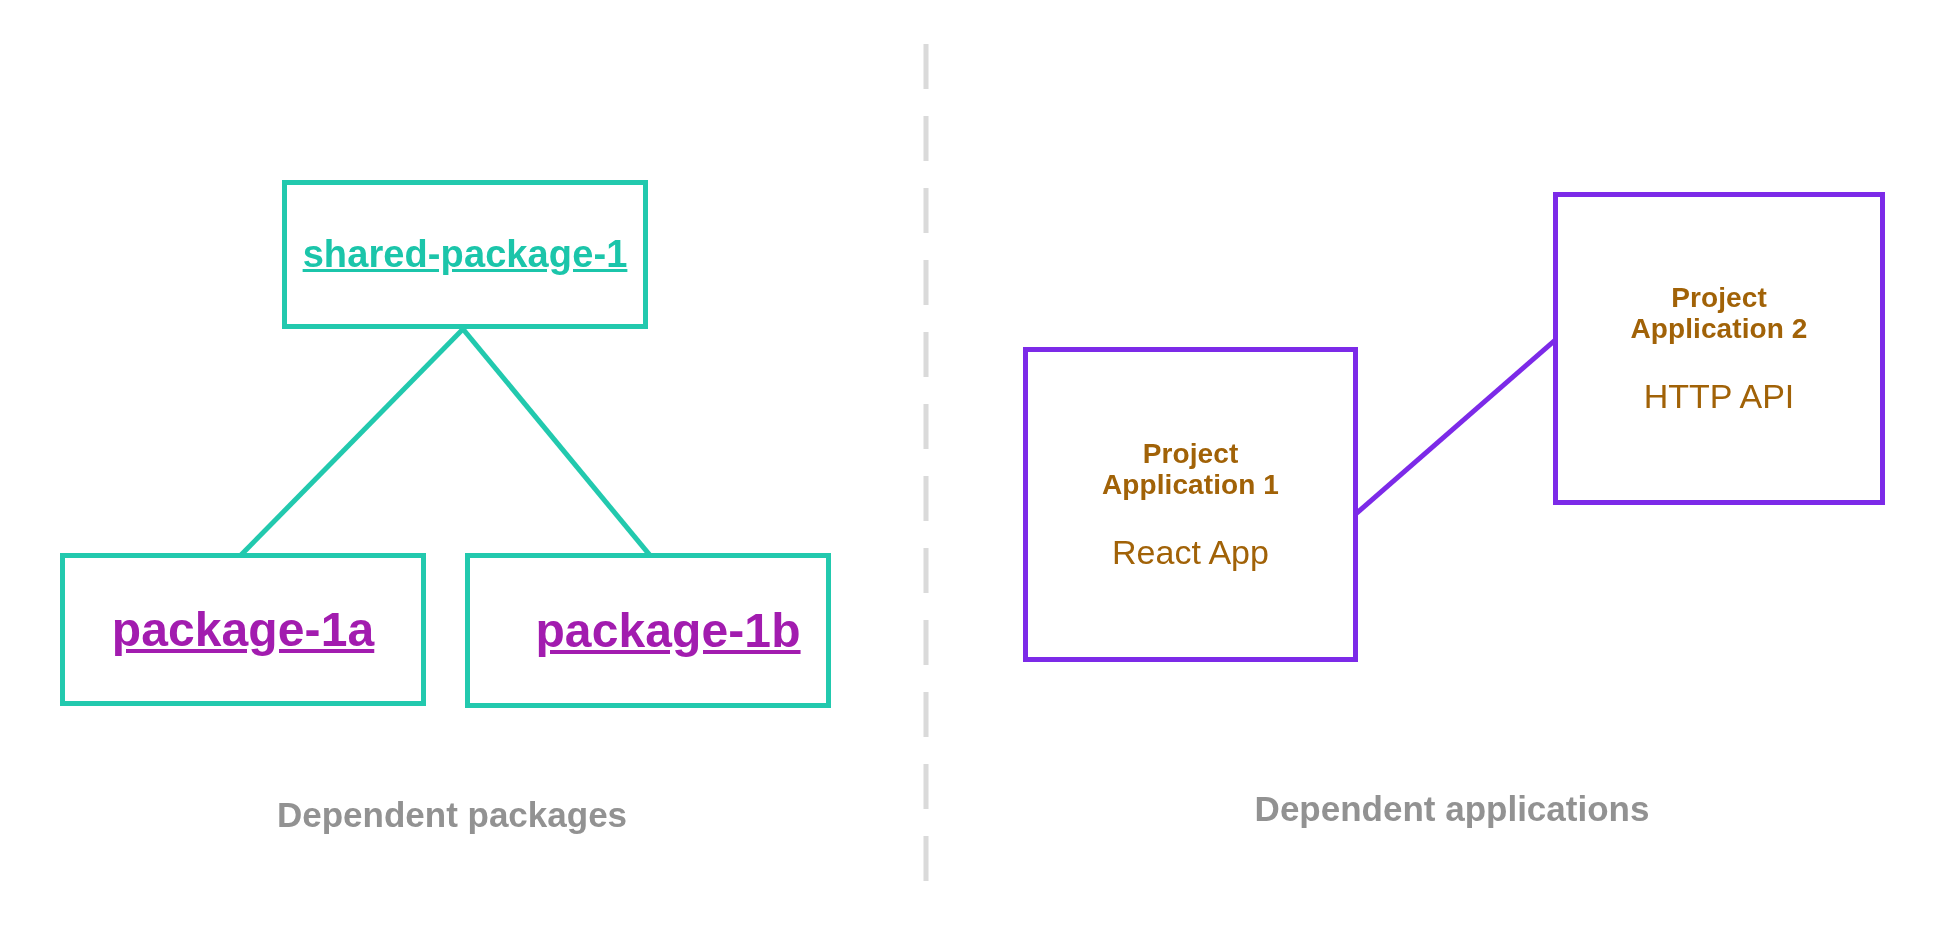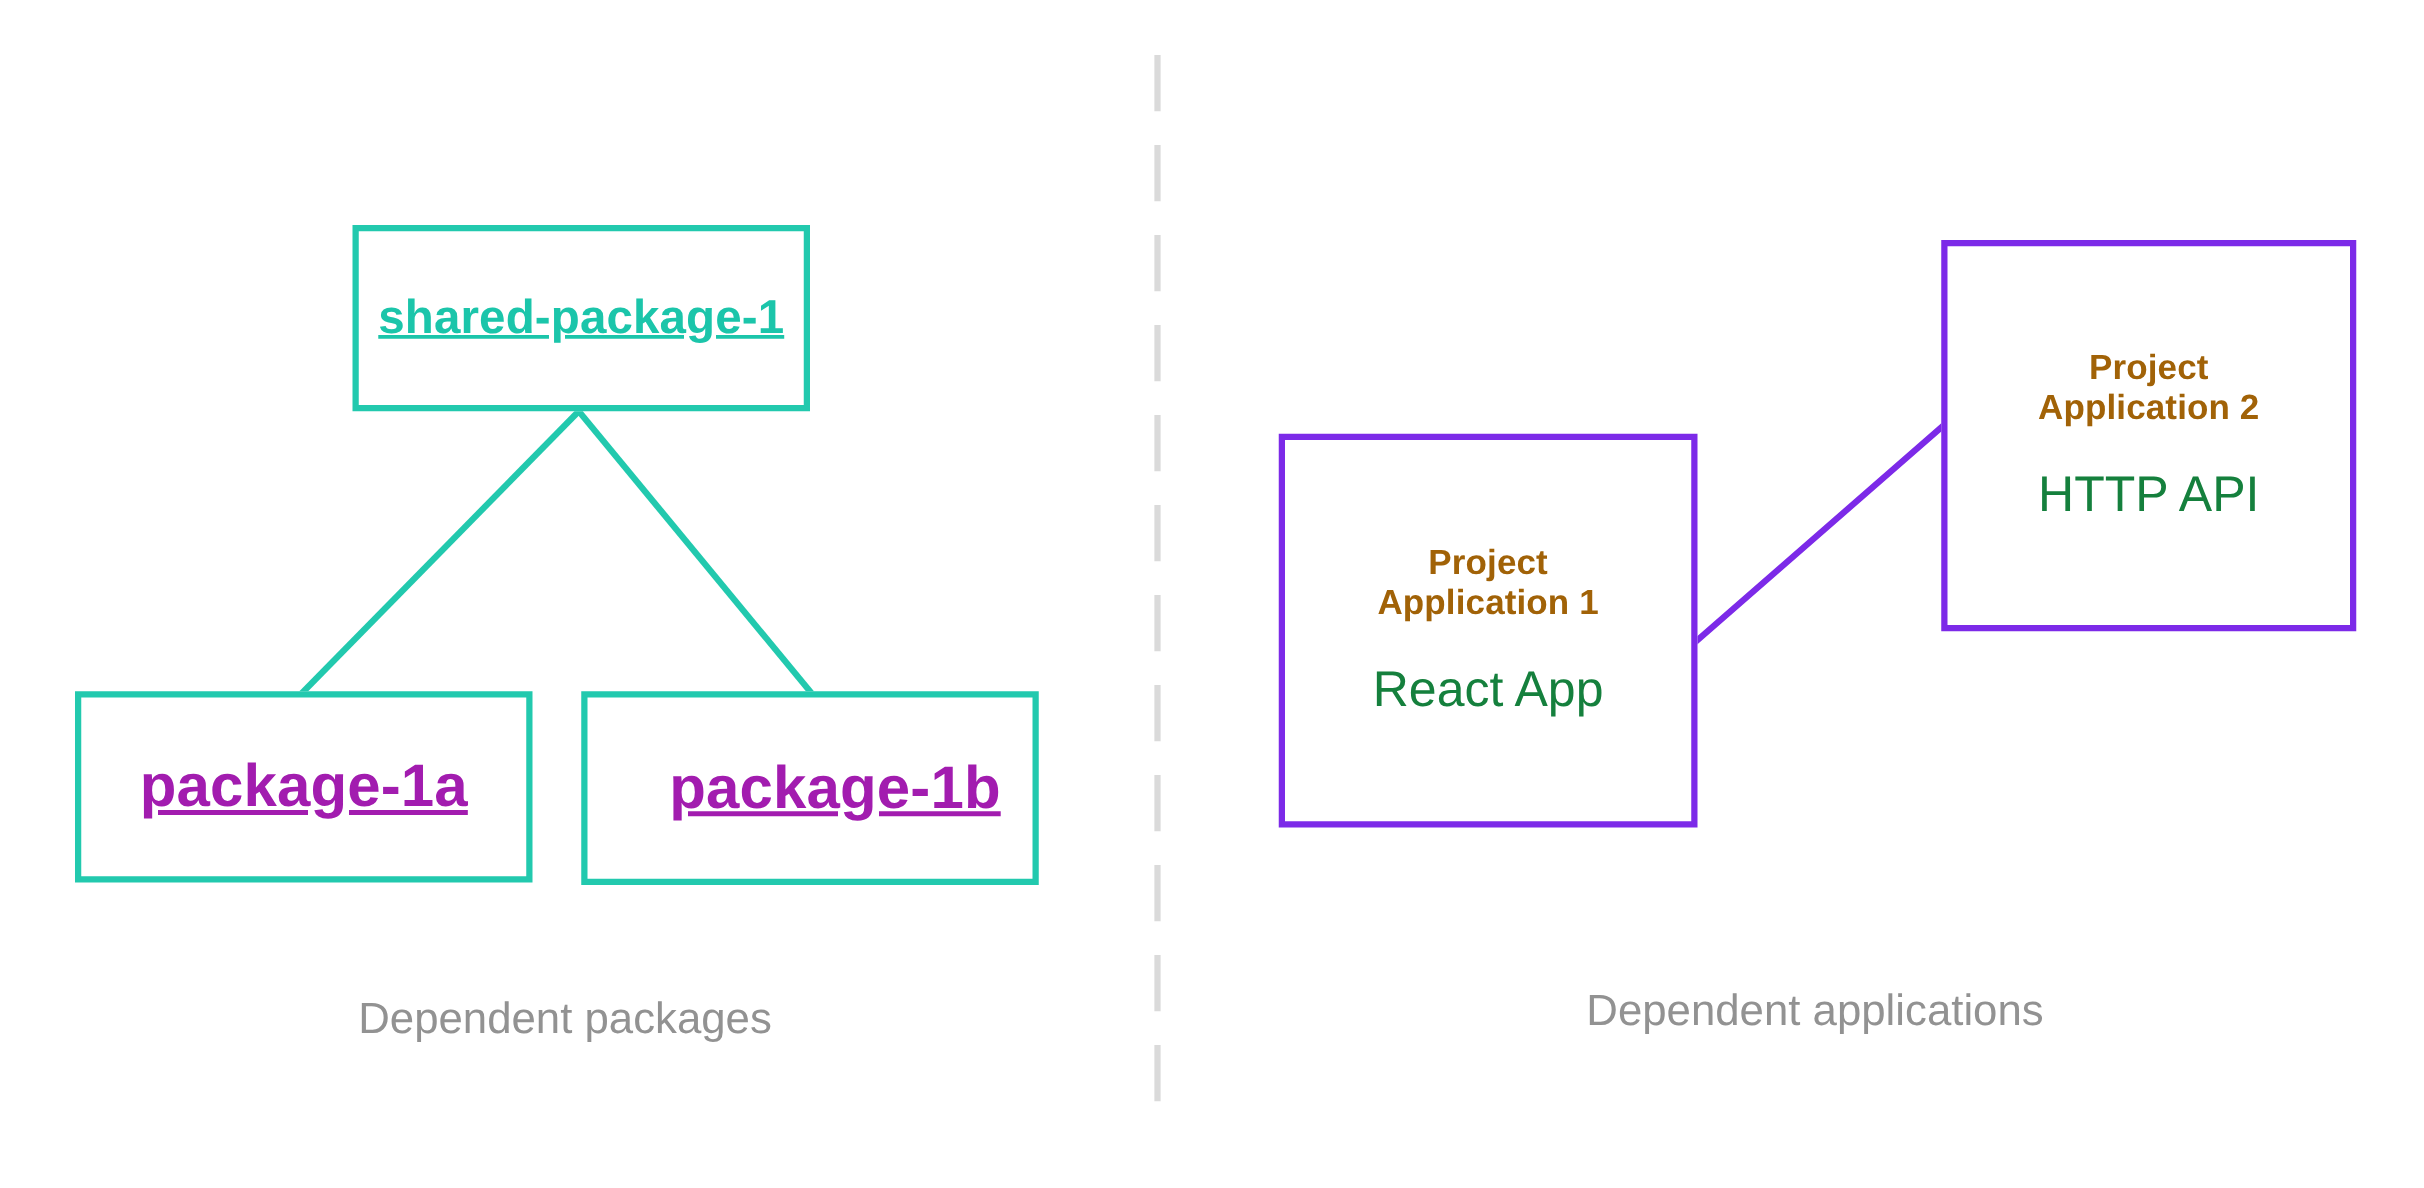--- a/index.html
+++ b/index.html
@@ -78,32 +78,33 @@
   }
   #box-project-application-2 {
     left: 1553px;  top: 192px;  width: 332px;  height: 313px;
     border: 5px solid #7c2ae8;
   }
   .node-box.purple .node-title {
     color: #a16207;
     font-size: 28px;
   }
   .node-box.purple .node-sub {
-    color: #15803d;
-    font-size: 40px;
+    color: #a16207;
+    font-size: 34px;
     margin-top: 33px;
   }
 
   
   .caption {
     position: absolute;
     color: #929292;
     font-size: 35px;
     white-space: nowrap;
     transform: translateX(-50%);
+    font-weight: bold;
   }
   #caption-dependent-packages { left: 452px; top: 795px; }
   #caption-dependent-applications { left: 1452px; top: 789px; }
 </style>
 </head>
 <body>
 
 <div id="canvas">
 
   <svg class="svg-layer" viewBox="0 0 1939 950">

